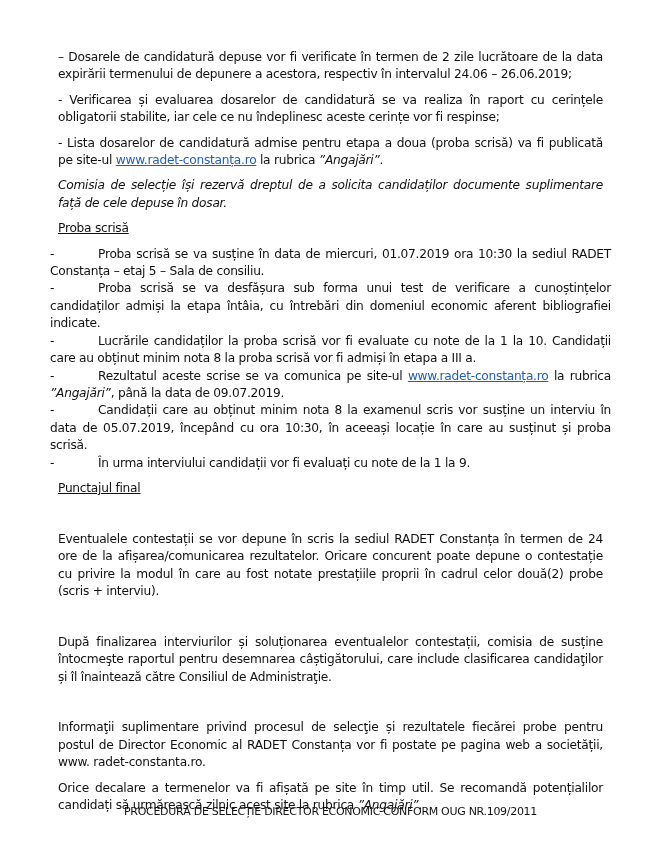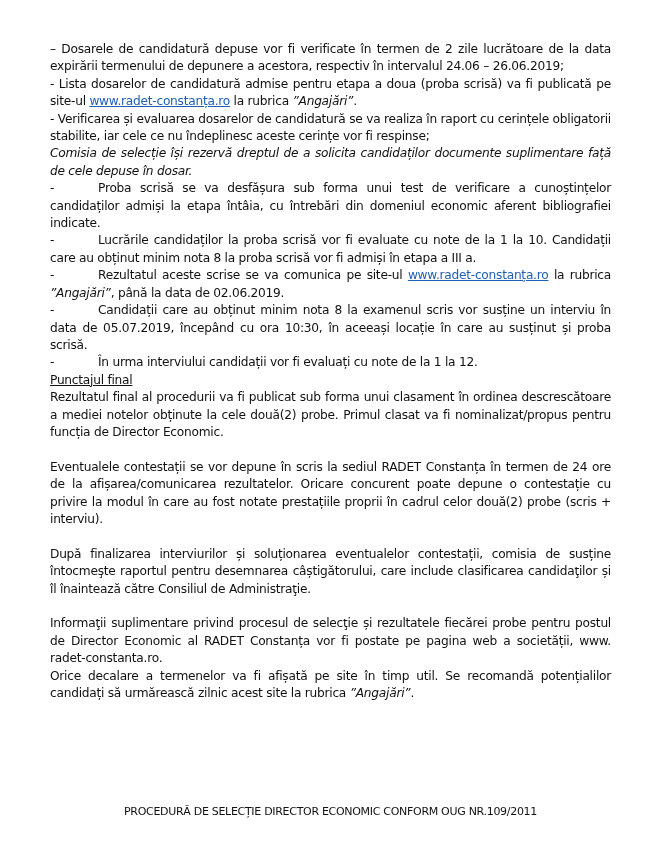--- a/index.html
+++ b/index.html
@@ -2,53 +2,54 @@
 <html><head>
 <meta charset="utf-8">
 <style>
   html, body { margin: 0; padding: 0; background: #ffffff; }
   body { width: 661px; height: 855px; overflow: hidden; position: relative; }
   .page {
     position: absolute; left: 50px; top: 41px; width: 561px;
     font-family: "DejaVu Sans", sans-serif; font-size: 12.2px; line-height: 17.4px;
     color: #111; letter-spacing: -0.25px;
   }
-  .p { margin: 0; text-align: justify; }
+  .p { margin: 8px; text-align: justify; }
   .it { font-style: italic; }
   .u { text-decoration: underline; }
   a.link { color: #1f5fb4; text-decoration: underline; }
   .bullet-wrap { margin: 0; text-align: justify; }
   .bullet-wrap .dash { display: inline-block; width: 48px; }
   .gap { height: 17.4px; }
   .footer {
     position: absolute; left: 0; width: 661px; top: 805px; text-align: center;
     font-family: "DejaVu Sans", sans-serif; font-size: 11px; color: #111; letter-spacing: -0.3px;
   }
 </style>
 </head>
 <body>
 
 <div class="page">
 
   <p class="p">– Dosarele de candidatură depuse vor fi verificate în termen de 2 zile lucrătoare de la data expirării termenului de depunere a acestora, respectiv în intervalul 24.06 – 26.06.2019;</p>
+  <p class="p">-  Verificarea și evaluarea dosarelor de candidatură se va realiza în raport cu cerințele obligatorii stabilite, iar cele ce nu îndeplinesc aceste cerințe vor fi respinse;</p>
   <p class="p">
     <span>- Lista dosarelor de candidatură admise pentru etapa a doua (proba scrisă) va fi publicată pe site-ul </span><a class="link">www.radet-constanța.ro</a><span> la rubrica </span><span class="it">”Angajări”</span><span>.</span>
   </p>
-  <p class="p">-  Verificarea și evaluarea dosarelor de candidatură se va realiza în raport cu cerințele obligatorii stabilite, iar cele ce nu îndeplinesc aceste cerințe vor fi respinse;</p>
   <p class="p it">Comisia de selecție își rezervă dreptul de a solicita candidaților documente suplimentare față de cele depuse în dosar.</p>
 
+  <p class="p u">Proba scrisă</p>
+  <p class="bullet-wrap"><span class="dash">-</span><span>Proba scrisă se va susține în data de miercuri, 01.07.2019 ora 10:30 la sediul RADET Constanța – etaj 5 – Sala de consiliu.</span></p>
   <p class="bullet-wrap"><span class="dash">-</span><span>Proba scrisă se va desfășura sub forma unui test de verificare a cunoștințelor candidaților admiși la etapa întâia, cu întrebări din domeniul economic aferent bibliografiei indicate.</span></p>
   <p class="bullet-wrap"><span class="dash">-</span><span>Lucrările candidaților la proba scrisă vor fi evaluate cu note de la 1 la 10.  Candidații care au obținut minim nota 8 la proba scrisă vor fi admiși în etapa a III a.</span></p>
-  <p class="bullet-wrap"><span class="dash">-</span><span>Rezultatul aceste scrise se va comunica pe site-ul </span><a class="link">www.radet-constanța.ro</a><span> la rubrica </span><span class="it">”Angajări”</span><span>, până la data de 02.06.2019.</span></p>
+  <p class="bullet-wrap"><span class="dash">-</span><span>Rezultatul aceste scrise se va comunica pe site-ul </span><a class="link">www.radet-constanța.ro</a><span> la rubrica </span><span class="it">”Angajări”</span><span>, până la data de 09.07.2019.</span></p>
 
   <p class="bullet-wrap"><span class="dash">-</span><span>Candidații care au obținut minim nota 8 la examenul scris vor susține un interviu în data de 05.07.2019, începând cu ora 10:30, în aceeași locație în care au susținut și proba scrisă.</span></p>
-  <p class="bullet-wrap"><span class="dash">-</span><span>În urma interviului candidații vor fi evaluați cu note de la 1 la 12.</span></p>
+  <p class="bullet-wrap"><span class="dash">-</span><span>În urma interviului candidații vor fi evaluați cu note de la 1 la 9.</span></p>
 
   <p class="p u">Punctajul final</p>
-  <p class="p">Rezultatul final al procedurii va fi publicat sub forma unui clasament în ordinea descrescătoare a mediei notelor obținute la cele două(2) probe. Primul clasat va fi nominalizat/propus pentru funcția de Director Economic.</p>
 
   <div class="gap"></div>
   <p class="p">Eventualele contestații se vor depune în scris la sediul RADET Constanța în termen de 24 ore de la afișarea/comunicarea rezultatelor. Oricare concurent poate depune o contestație cu privire la modul în care au fost notate prestațiile proprii în cadrul celor două(2) probe (scris + interviu).</p>
 
   <div class="gap"></div>
   <p class="p">După finalizarea interviurilor și soluționarea eventualelor contestații, comisia de susține întocmeşte raportul pentru desemnarea câștigătorului, care include clasificarea candidaţilor și îl înaintează către Consiliul de Administraţie.</p>
 
   <div class="gap"></div>
   <p class="p">Informaţii suplimentare privind procesul de selecţie și rezultatele fiecărei probe pentru postul de Director Economic al RADET Constanța vor fi postate pe pagina web a societății, www. radet-constanta.ro.</p>
   <p class="p"><span>Orice decalare a termenelor va fi afișată pe site în timp util. Se recomandă potențialilor candidați să urmărească zilnic acest site la rubrica </span><span class="it">”Angajări”</span><span>.</span></p>

